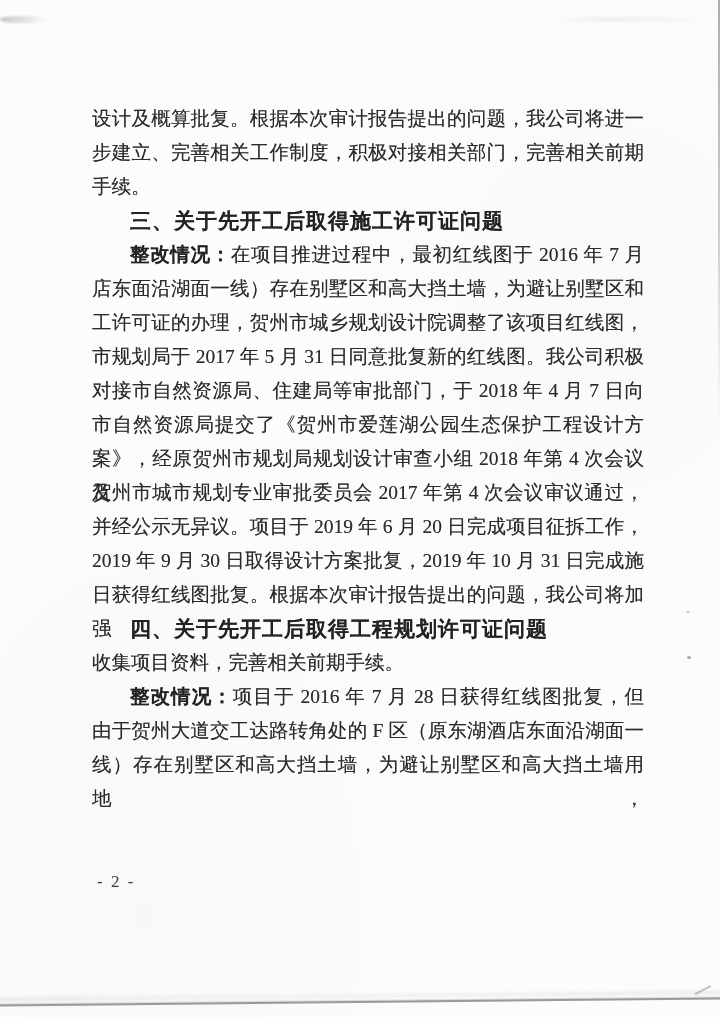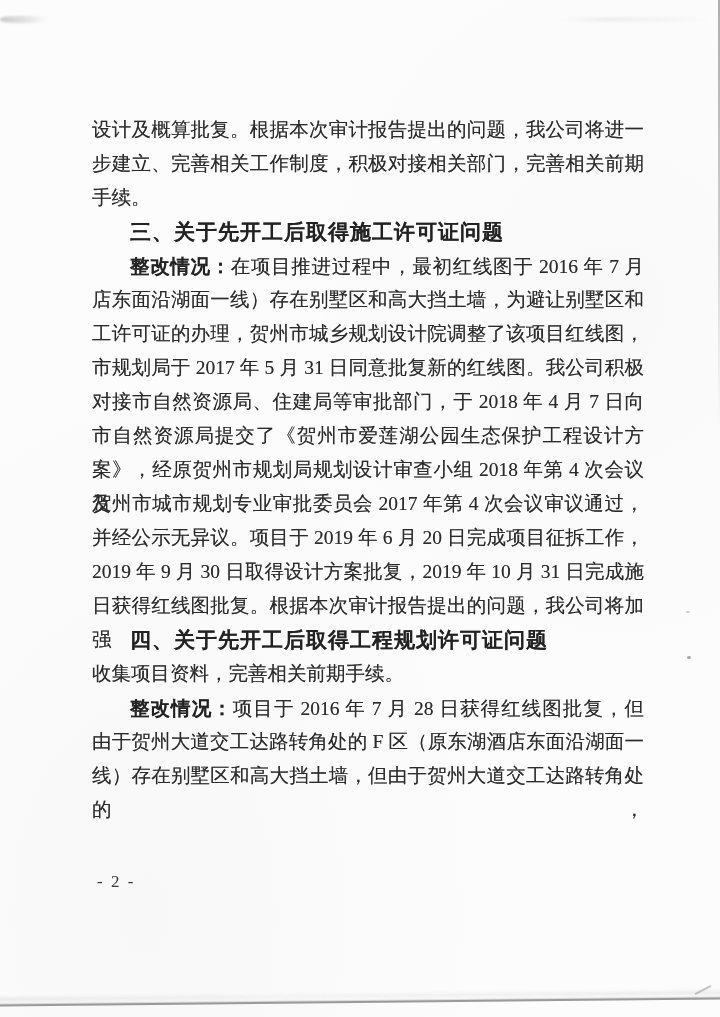--- a/index.html
+++ b/index.html
@@ -11,21 +11,21 @@
     background: #fcfcfc;
     background-image:
       radial-gradient(ellipse at 20% 90%, rgba(0,0,0,0.015), transparent 45%),
       radial-gradient(ellipse at 85% 30%, rgba(0,0,0,0.01), transparent 40%);
     overflow: hidden;
     font-family: "Liberation Serif", serif;
   }
   .content {
     position: absolute;
     left: 92px;
-    top: 113px;
+    top: 102px;
     width: 552px;
     color: #2b2b2b;
     font-size: 19.5px;
     text-shadow: 0 0 0.5px rgba(45,45,45,0.55);
   }
   .line {
     height: 34px;
     line-height: 34px;
     white-space: nowrap;
   }
@@ -37,21 +37,21 @@
   .ind { padding-left: 38px; }
   .h {
     font-family: Liberation Sans, sans-serif;
     font-weight: 700;
     font-size: 21px;
     color: #222;
     letter-spacing: 1px;
     text-shadow: 0 0 0.6px rgba(30,30,30,0.6);
   }
   .b {
-    font-family: Liberation Sans, sans-serif;
+    font-family: Liberation Serif, serif;
     font-weight: 700;
     color: #222;
   }
   .page-num {
     position: absolute;
     left: 97px;
     top: 872px;
     font-size: 17px;
     letter-spacing: 2px;
     color: #3a3a3a;
@@ -135,21 +135,21 @@
     <div class="line j">市自然资源局提交了《贺州市爱莲湖公园生态保护工程设计方</div>
     <div class="line j">案》，经原贺州市规划局规划设计审查小组 2018 年第 4 次会议及</div>
     <div class="line j">贺州市城市规划专业审批委员会 2017 年第 4 次会议审议通过，</div>
     <div class="line j">并经公示无异议。项目于 2019 年 6 月 20 日完成项目征拆工作，</div>
     <div class="line j">2019 年 9 月 30 日取得设计方案批复，2019 年 10 月 31 日完成施</div>
     <div class="line j">日获得红线图批复。根据本次审计报告提出的问题，我公司将加强</div>
     <div class="line h ind">四、关于先开工后取得工程规划许可证问题</div>
     <div class="line">收集项目资料，完善相关前期手续。</div>
     <div class="line j ind"><span class="b">整改情况：</span><span>项目于 2016 年 7 月 28 日获得红线图批复，但</span></div>
     <div class="line j">由于贺州大道交工达路转角处的 F 区（原东湖酒店东面沿湖面一</div>
-    <div class="line j">线）存在别墅区和高大挡土墙，但由于贺州大道交工达路转角处的，</div>
+    <div class="line j">线）存在别墅区和高大挡土墙，为避让别墅区和高大挡土墙用地，</div>
   </div>
 
   <div class="page-num">- 2 -</div>
 
   <div class="smudge-tl"></div>
   <div class="smudge-top2"></div>
   <div class="vline-r"></div>
   <div class="bline-echo"></div>
   <div class="bline"></div>
   <div class="corner-mark"></div>

